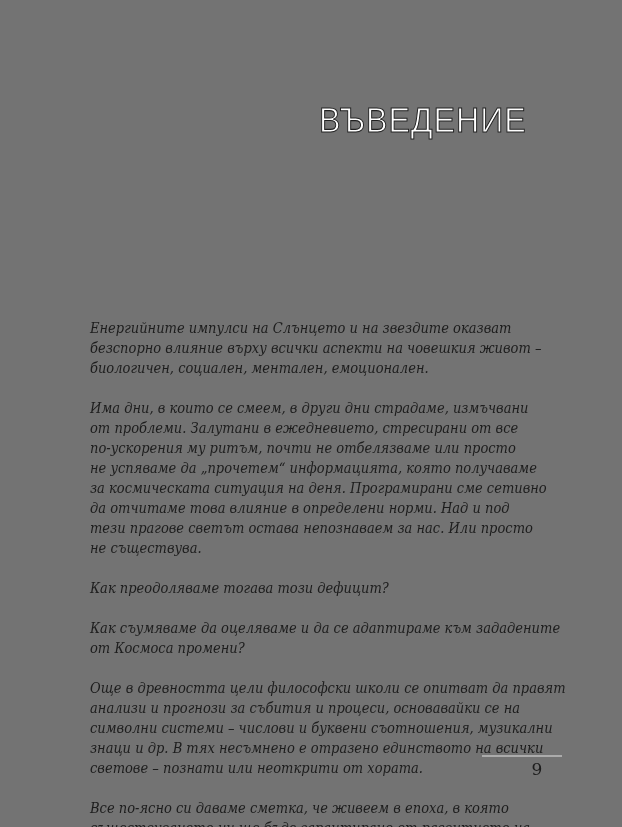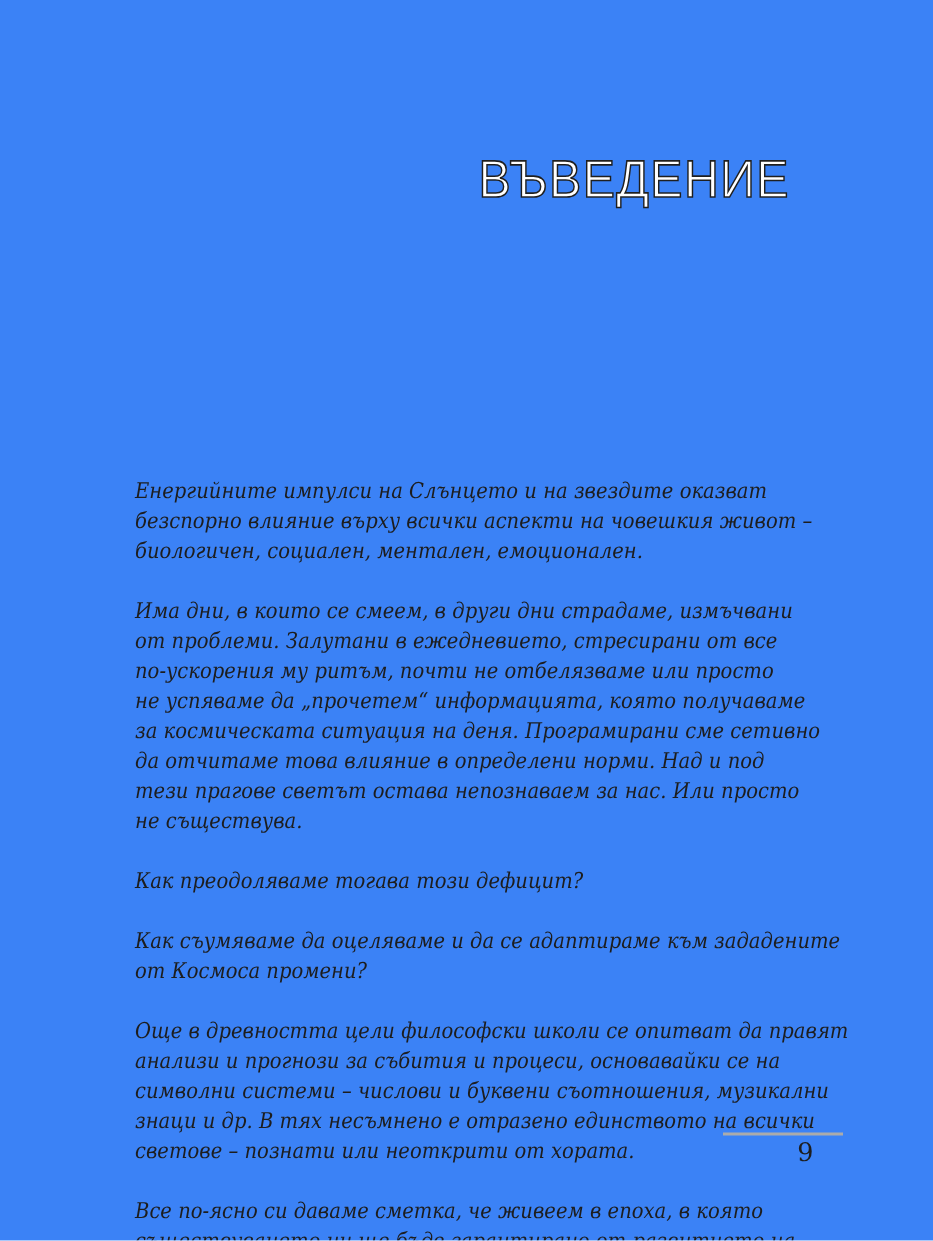--- a/index.html
+++ b/index.html
@@ -5,21 +5,21 @@
 <style>
   html, body {
     margin: 0;
     padding: 0;
     background: #ffffff;
   }
   .page {
     position: relative;
     width: 622px;
     height: 827px;
-    background: #3b82f6;
+    background: #737373;
     overflow: hidden;
     font-family: "DejaVu Serif", "Liberation Serif", serif;
   }
   
   .chapter-title {
     position: absolute;
     top: 102px;
     right: 95px;
     margin: 0;
     font-family: "Liberation Sans", "DejaVu Sans", sans-serif;

